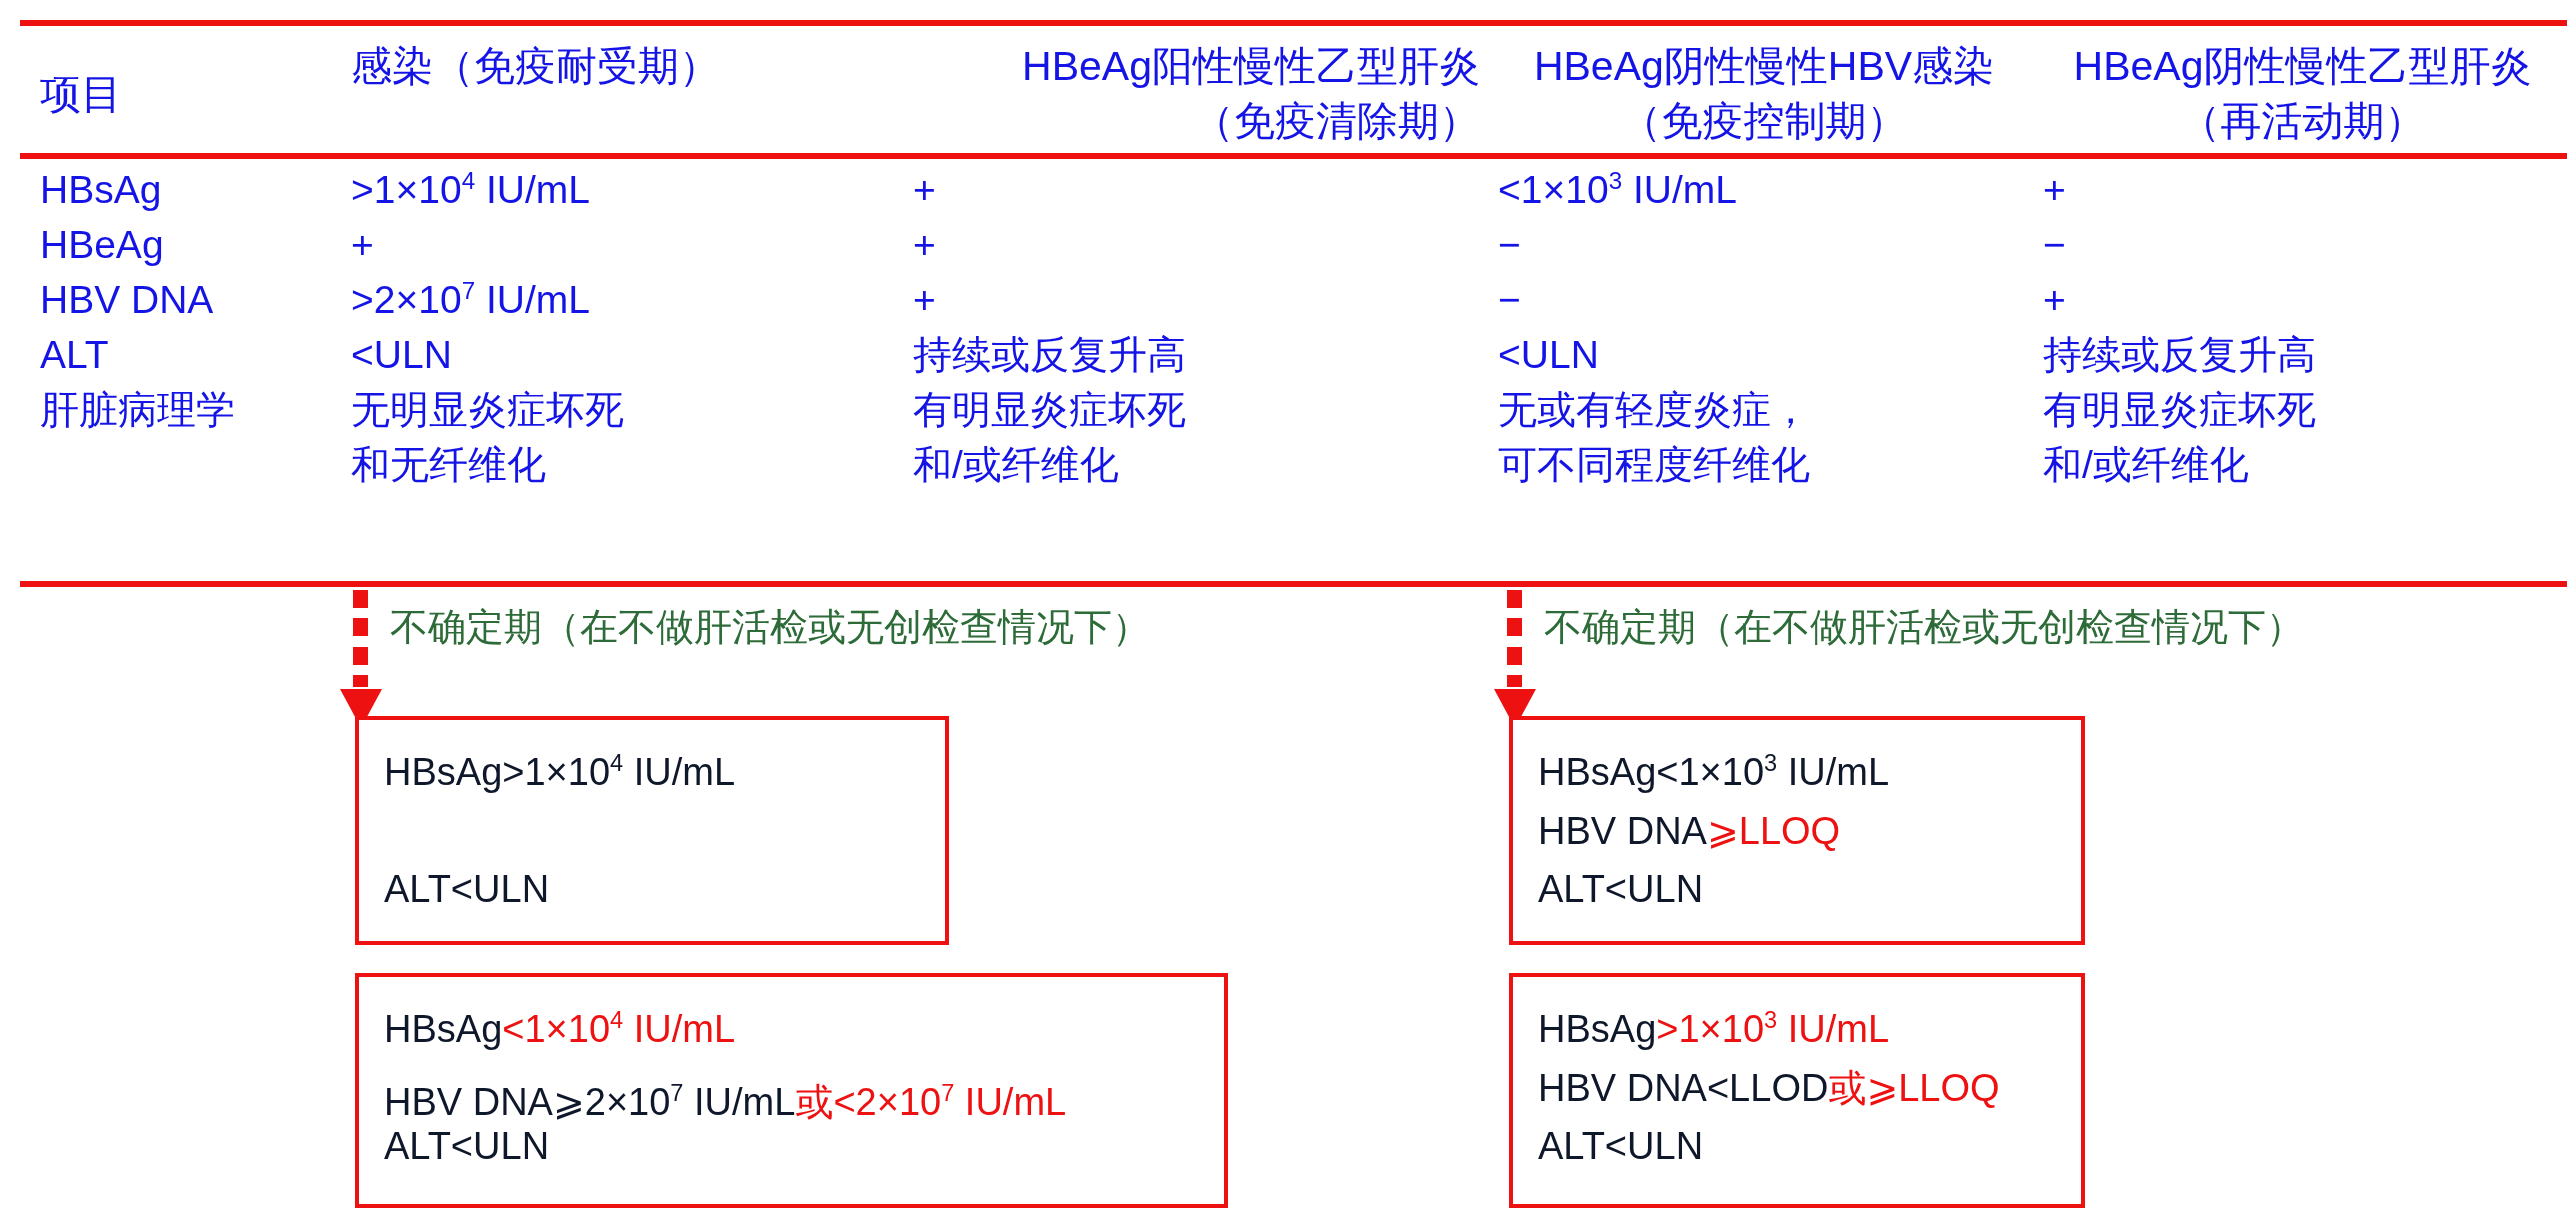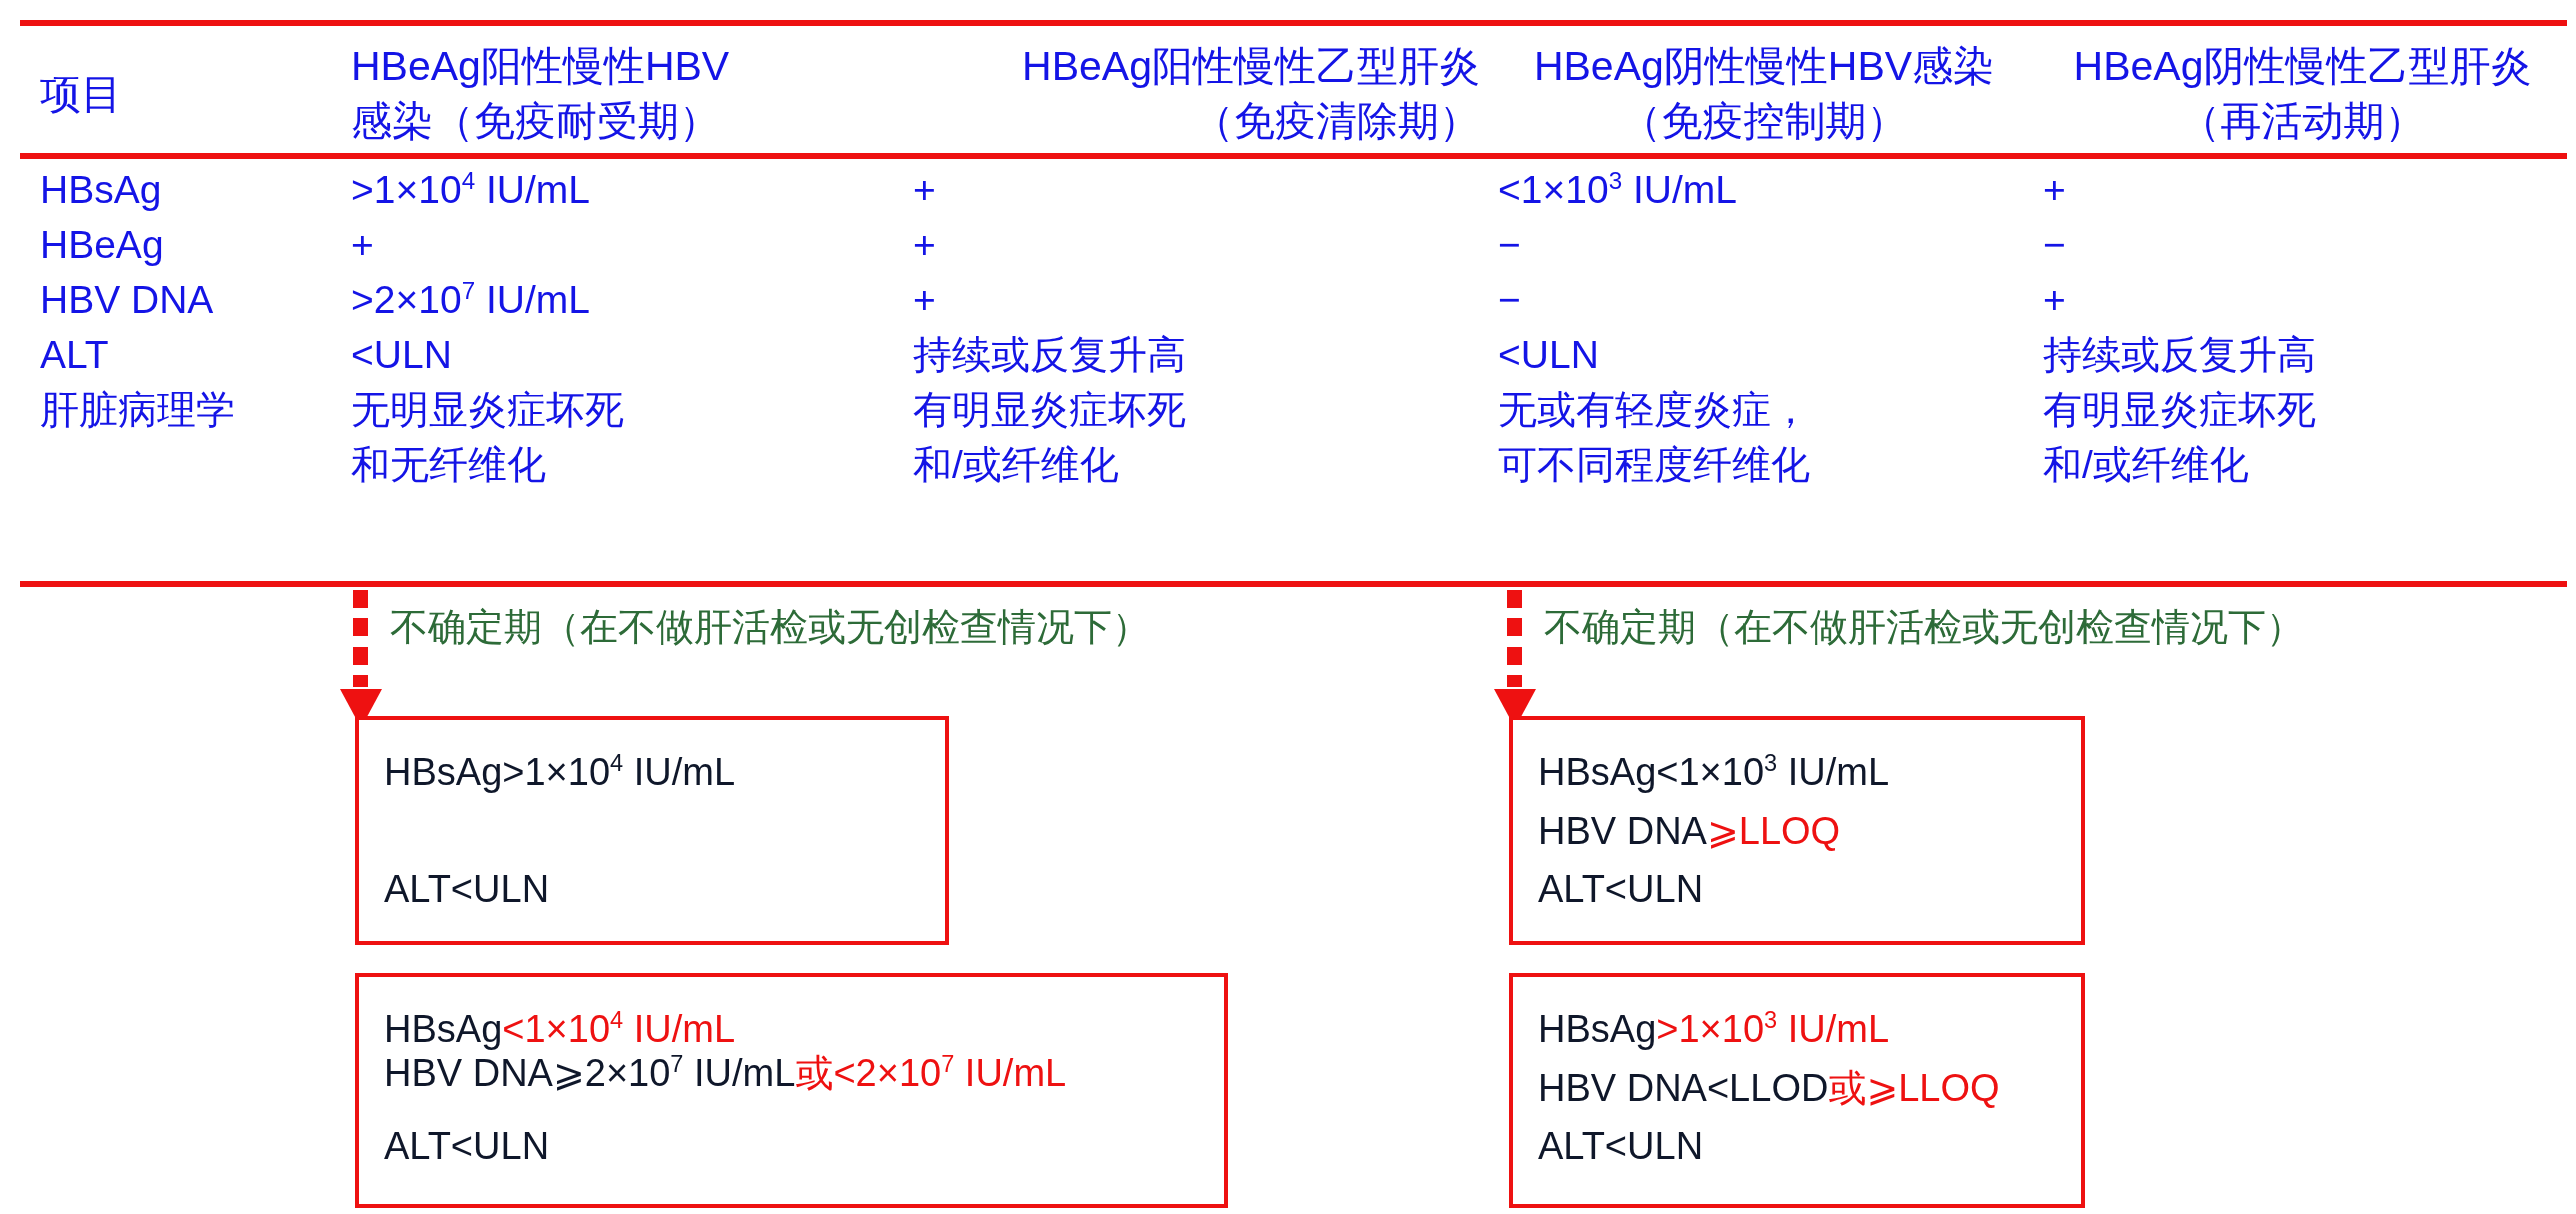--- a/index.html
+++ b/index.html
@@ -55,21 +55,20 @@
 <div class="rule" id="rule-top"></div>
 <div class="rule" id="rule-header"></div>
 <div class="rule" id="rule-body"></div>
 
 <div id="header">
   <div class="hcell" id="h-col0">
     <div>项目</div>
   </div>
 
   <div class="hcell" id="h-col1">
-    <div>HBeAg阳性慢性HBV</div>
     <div class="l2">感染（免疫耐受期）</div>
   </div>
 
   <div class="hcell" id="h-col2">
     <div>HBeAg阳性慢性乙型肝炎</div>
     <div>（免疫清除期）</div>
   </div>
 
   <div class="hcell" id="h-col3">
     <div>HBeAg阴性慢性HBV感染</div>
@@ -148,21 +147,21 @@
   </div>
   <div class="gline" style="top:147px;">
     <span class="grn">ALT&lt;ULN</span>
   </div>
 </div>
 
 <div class="gbox" id="box-left-bottom" style="left:355px;top:973px;width:873px;height:235px;">
   <div class="gline" style="top:30px;">
     <span class="grn">HBsAg</span><span class="red">&lt;1×10</span><sup class="red">4</sup><span class="red"> IU/mL</span>
   </div>
-  <div class="gline" style="top:74px;text-align:right;">
+  <div class="gline" style="top:103px;text-align:right;">
     <span class="grn">HBV DNA⩾2×10</span><sup class="grn">7</sup><span class="grn"> IU/mL</span><span class="red">或&lt;2×10</span><sup class="red">7</sup><span class="red"> IU/mL</span>
   </div>
   <div class="gline" style="top:147px;">
     <span class="grn">ALT&lt;ULN</span>
   </div>
 </div>
 
 <div class="arrow-group" style="left:1507px;top:590px;">
   <div class="dash" style="left:0px;top:0px;height:17.7px;"></div>
   <div class="dash" style="left:0px;top:28px;height:17.7px;"></div>

